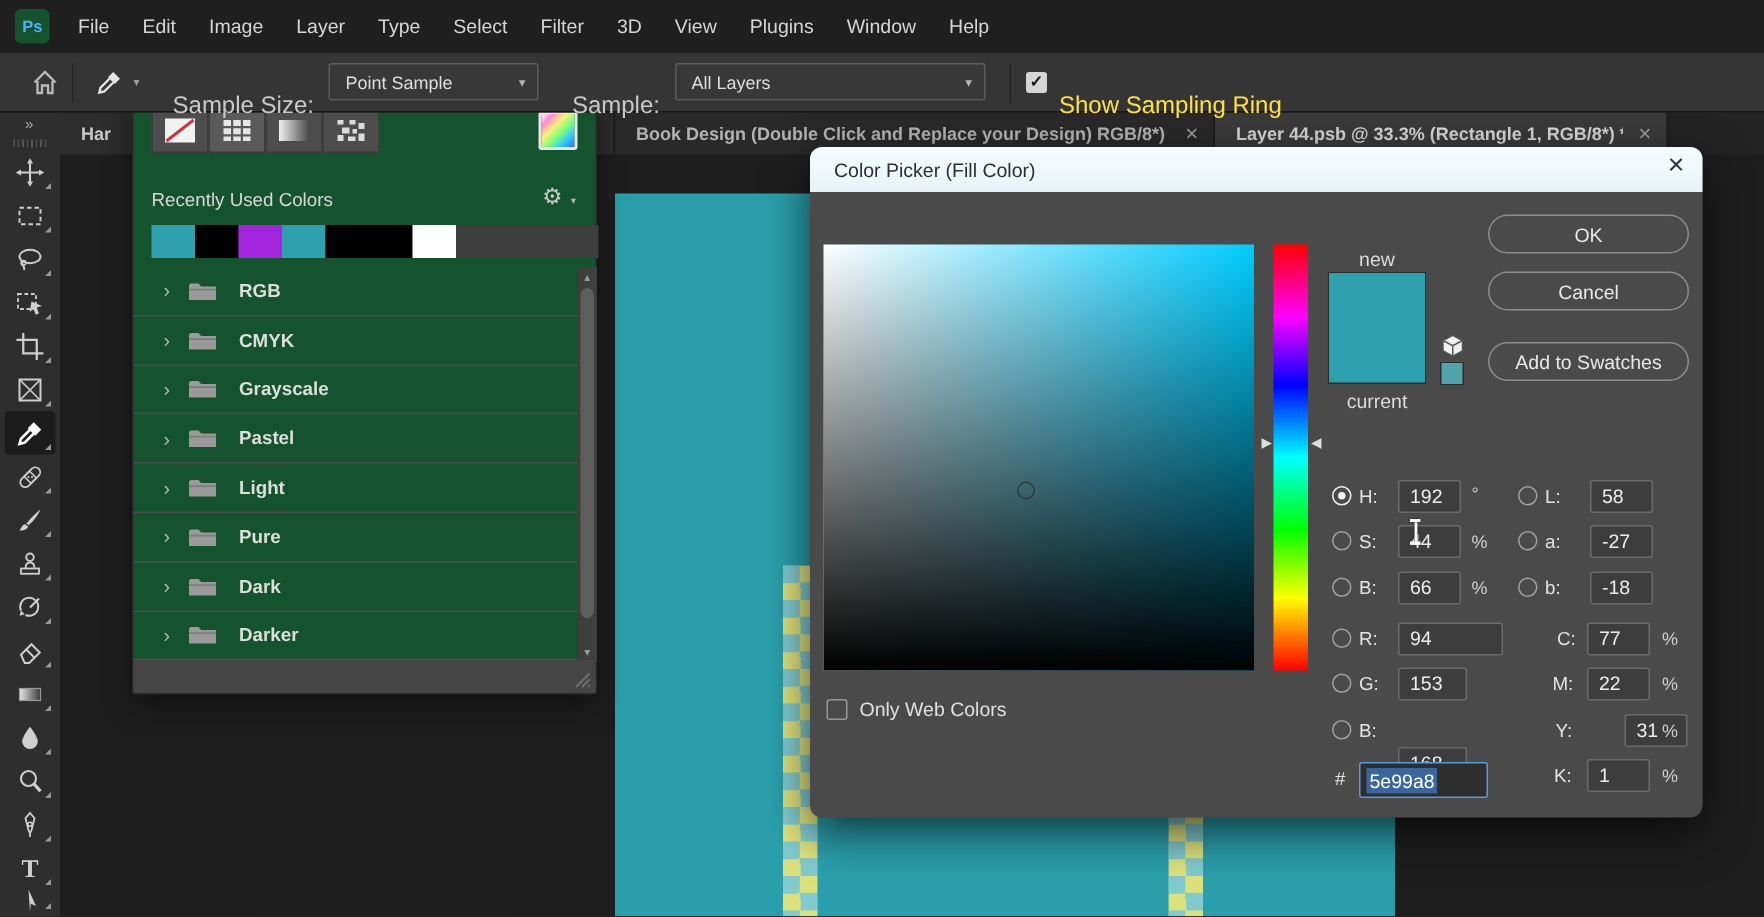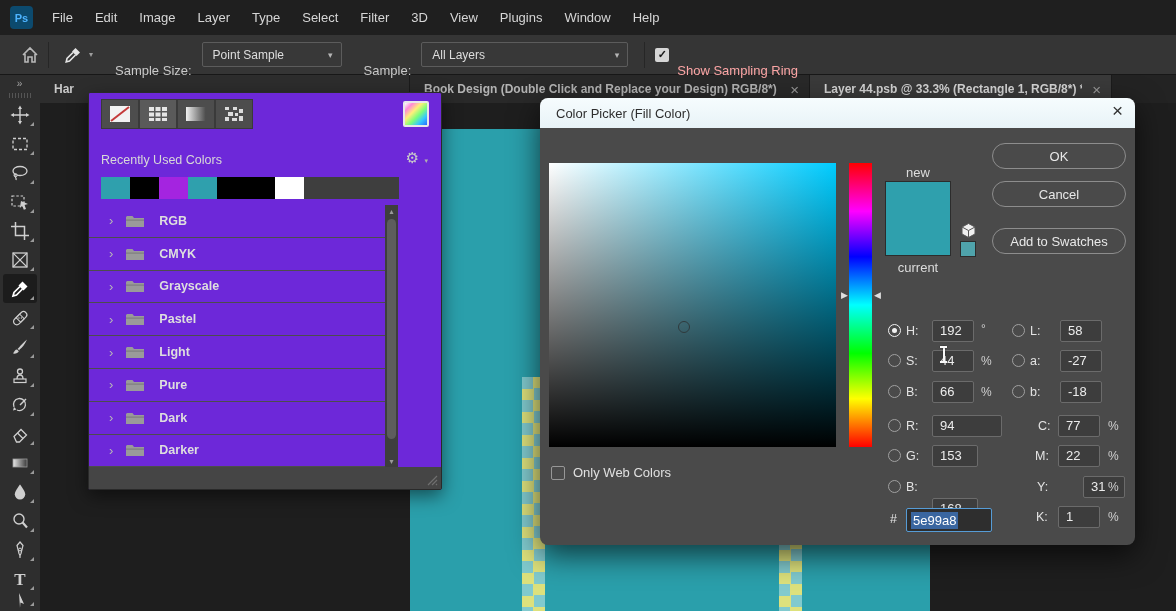--- a/index.html
+++ b/index.html
@@ -4,31 +4,31 @@
 <style>
   * { margin:0; padding:0; box-sizing:border-box; }
   html,body { width:1176px; height:611px; overflow:hidden; background:#1e1e1e;
     font-family:"Liberation Sans", sans-serif; }
   #app { position:relative; width:1176px; height:611px; background:#1e1e1e; }
 
   
   .menubar { position:absolute; left:0; top:0; width:1176px; height:35px;
     background:#1f1f1f; display:flex; align-items:center; z-index:50; }
   .ps-logo { width:23px; height:23px; margin-left:10px; border-radius:4px;
-    background:#0c4a6e; color:#4db3ff; font-size:11px; font-weight:bold;
+    background:#14532d; color:#4db3ff; font-size:11px; font-weight:bold;
     display:flex; align-items:center; justify-content:center; }
   .menu-item { color:#d6d6d6; font-size:13px; padding:0 11px; line-height:35px; cursor:default; }
   .menu-item:first-of-type { margin-left:8px; }
 
   
   .optionsbar { position:absolute; left:0; top:35px; width:1176px; height:40px;
     background:#353535; border-bottom:1px solid #171717; display:flex; align-items:center; z-index:49; }
   .ob-icon { display:flex; align-items:center; justify-content:center; }
   .ob-divider { width:1px; height:26px; background:#262626; margin:0 8px; }
-  .ob-label { color:#c9c9c9; font-size:13px;margin-top:32px; }
+  .ob-label { color:#c9c9c9; font-size:16px;margin-top:32px; }
   .dropdown { height:25px; background:#383838; border:1px solid #5c5c5c; border-radius:2px;
     display:flex; align-items:center; justify-content:space-between; padding:0 8px 0 10px; }
   .dropdown span { color:#dedede; font-size:12px;text-align:right; }
   .dropdown .chev { color:#b5b5b5; font-size:9px; margin-left:8px; }
   .checkbox-checked { width:14px; height:14px; background:#d6d6d6; border-radius:2px;
     display:flex; align-items:center; justify-content:center; color:#1a1a1a;
     font-size:11px; font-weight:bold; }
 
   
   .toolbar { position:absolute; left:0; top:75px; width:40px; height:536px;
@@ -57,22 +57,22 @@
   
   .docarea { position:absolute; left:40px; top:103px; width:1136px; height:508px;
     background:#1e1e1e; z-index:5; overflow:hidden; }
   .canvas { position:absolute; left:370px; top:26px; width:520px; height:482px; }
   .checker { position:absolute; top:248px; bottom:0; width:23px;
     background:conic-gradient(#e6e47a 0 25%, #86ccd0 0 50%, #e6e47a 0 75%, #86ccd0 0);
     background-size:23px 23px; opacity:.95; }
   .checker.c1 { left:112px; } .checker.c2 { left:369px; }
 
   
-  .panel { position:absolute; left:88px; top:92px; width:354px; height:398px;
-    background:#6d28d9; border:1px solid #2a2a2a; border-radius:2px; z-index:20;
+  .panel { position:absolute; left:88px; top:65px; width:310px; height:398px;
+    background:#14532d; border:1px solid #2a2a2a; border-radius:2px; z-index:20;
     box-shadow:0 6px 18px rgba(0,0,0,.5); }
   .modebar { position:absolute; left:12px; top:6px; display:flex; }
   .modebtn { width:38px; height:30px; background:#4d4d4d; border:1px solid #3a3a3a;
     display:flex; align-items:center; justify-content:center; }
   .modebtn.sel { background:#5a5a5a; }
   .rainbow-btn { position:absolute; right:12px; top:8px; width:26px; height:26px;
     border:2px solid #e8e8e8; border-radius:2px;
     background:linear-gradient(135deg,#fff 0%,#ff8ad8 18%,#ffef7a 38%,#7dff7a 58%,#35c8ff 78%,#2a6bff 100%); }
   .recent-label { position:absolute; left:12px; top:60px; color:#d8d8d8; font-size:12.5px; }
   .gear { position:absolute; right:22px; top:56px; color:#c9c9c9; font-size:15px; }
@@ -176,21 +176,21 @@
       <span>Point Sample</span>
       <span class="chev">▾</span>
     </div>
     <span class="ob-label" style="margin-left:22px">Sample:</span>
     <div class="dropdown" style="width:207px;margin-left:10px">
       <span>All Layers</span>
       <span class="chev">▾</span>
     </div>
     <div class="ob-divider" style="margin-left:16px"></div>
     <div class="checkbox-checked" style="margin-left:2px">✓</div>
-    <span class="ob-label" style="margin-left:8px;color:#fca5a5">Show Sampling Ring</span>
+    <span class="ob-label" style="margin-left:8px;color:#fde047">Show Sampling Ring</span>
   </div>
 
   <div class="tabbar">
     <div class="tab tab1">
       <span class="t-title">Har</span>
     </div>
     <div class="tab tab2">
       <span class="t-title" style="max-width:360px">Book Design (Double Click and Replace your Design)  RGB/8*) *</span>
       <span class="t-close">×</span>
     </div>

